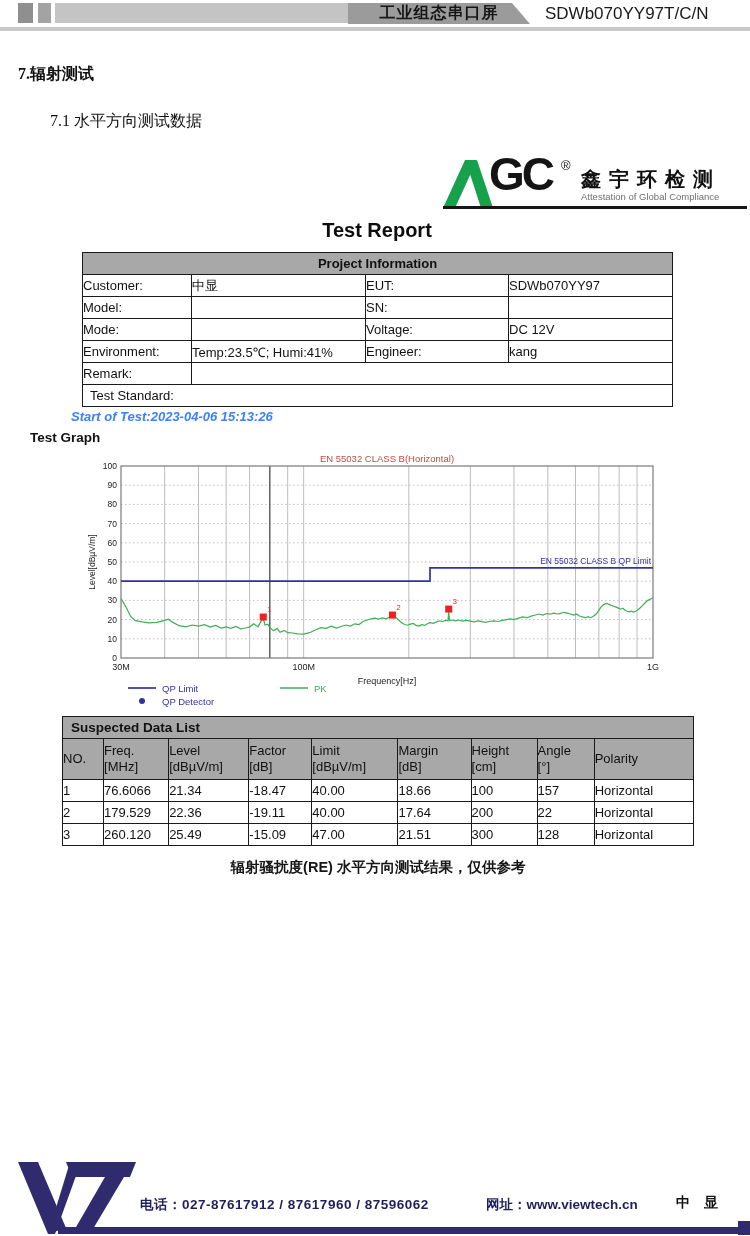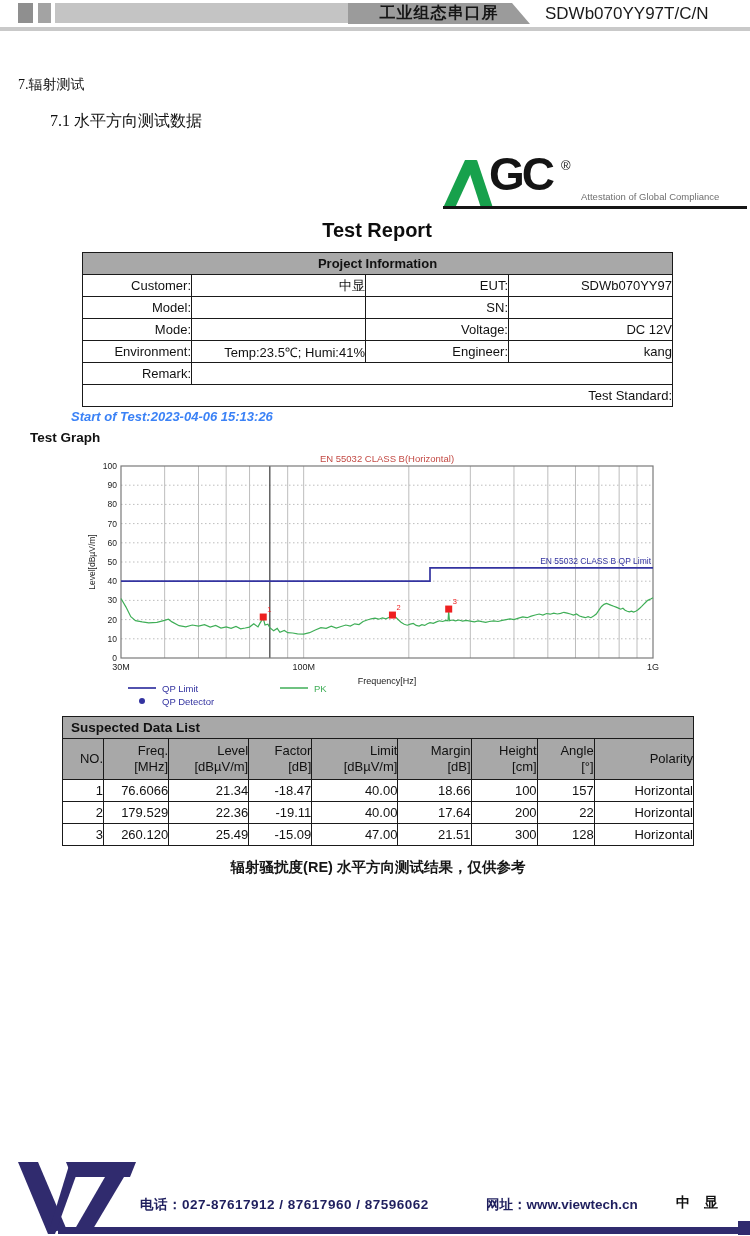--- a/index.html
+++ b/index.html
@@ -10,39 +10,39 @@
   .hdr-sq2{position:absolute;left:38px;top:3px;width:13px;height:20px;background:#a3a3a3;}
   .hdr-bar{position:absolute;left:55px;top:3px;width:293px;height:20px;background:#c4c4c4;}
   .hdr-box{position:absolute;left:348px;top:3px;width:182px;height:21px;background:#9b9b9b;
            clip-path:polygon(0 0,calc(100% - 18px) 0,100% 100%,0 100%);
            display:flex;align-items:center;justify-content:center;}
   .hdr-box span{font-size:16px;font-weight:bold;color:#161616;letter-spacing:1px;text-align:right;}
   .hdr-model{position:absolute;left:545px;top:3px;width:200px;height:21px;
              font-size:17px;color:#1a1a1a;display:flex;align-items:center;}
   .hdr-line{position:absolute;left:0;top:27px;width:750px;height:4px;background:#c9c9c9;}
   
-  .h1{position:absolute;left:18px;top:76px;font-family:"Liberation Serif",serif;
-      font-size:14px;font-weight:normal;}
+  .h1{position:absolute;left:18px;top:64px;font-family:"Liberation Serif",serif;
+      font-size:16px;font-weight:bold;}
   .h2{position:absolute;left:18px;top:111px;font-family:"Liberation Serif",serif;font-size:16px;margin-left:32px;}
   
   .agc{position:absolute;left:443px;top:158px;width:304px;height:52px;}
   .agc-a{position:absolute;left:0;top:2px;}
   .agc-gc{position:absolute;left:46px;top:-11px;font-size:46px;font-weight:bold;
           letter-spacing:-3px;color:#141414;}
   .agc-reg{position:absolute;left:118px;top:0px;font-size:13px;color:#141414;}
   .agc-cn{position:absolute;left:138px;top:8px;font-size:20px;font-weight:bold;
           letter-spacing:8px;color:#101010;white-space:nowrap;}
   .agc-en{position:absolute;left:138px;top:33px;font-size:9.5px;color:#6f6f6f;white-space:nowrap;}
   .agc-underline{position:absolute;left:443px;top:206px;width:304px;height:2.5px;background:#161616;}
   
   .report-title{position:absolute;left:0;top:219px;width:754px;text-align:center;
                 font-size:20px;font-weight:bold;color:#0d0d0d;}
   table.rep{border-collapse:collapse;table-layout:fixed;background:#fff;}
   table.rep td,table.rep th{border:1.5px solid #1a1a1a;font-size:13px;font-weight:normal;
-        text-align:right;padding:0;height:21px;overflow:hidden;white-space:nowrap;}
+        text-align:left;padding:0;height:21px;overflow:hidden;white-space:nowrap;}
   table.rep th{background:#a8a8a8;font-weight:bold;}
   #pi-table{position:absolute;left:82px;top:252px;width:590px;border-radius:30px;}
   .td-left{text-align:right;padding-left:7px !important;}
   #sus-table{position:absolute;left:62px;top:716px;width:632px;}
   #sus-table th{text-align:left;padding-left:8px;font-size:13.5px;}
   #sus-table td.hcell{background:#a8a8a8;height:40px;line-height:1.25;}
   .start-test{position:absolute;left:71px;top:409px;font-size:13px;font-style:italic;
               font-weight:bold;color:#3b82f6;}
   .graph-label{position:absolute;left:30px;top:430px;font-size:13.5px;font-weight:bold;}
   #chart-wrap{position:absolute;left:80px;top:452px;width:640px;height:258px;}
@@ -75,20 +75,21 @@
   <div class="h1">7.辐射测试</div>
   <div class="h2">7.1 水平方向测试数据</div>
 
   <div class="agc">
     <svg class="agc-a" width="50" height="48" viewBox="0 0 50 48">
       <polygon points="0,48 22,0 34,0 12,48" fill="#17a14c"></polygon>
       <polygon points="26,11 34,0 50,48 38,48" fill="#17a14c"></polygon>
     </svg>
     <div class="agc-gc">GC</div>
     <div class="agc-reg">®</div>
+    <div class="agc-cn">鑫宇环检测</div>
     <div class="agc-en">Attestation of Global Compliance</div>
   </div>
   <div class="agc-underline"></div>
 
   <div class="report-title">Test Report</div>
 
   <table class="rep" id="pi-table">
     <colgroup>
         <col style="width:109px">
         <col style="width:174px">

